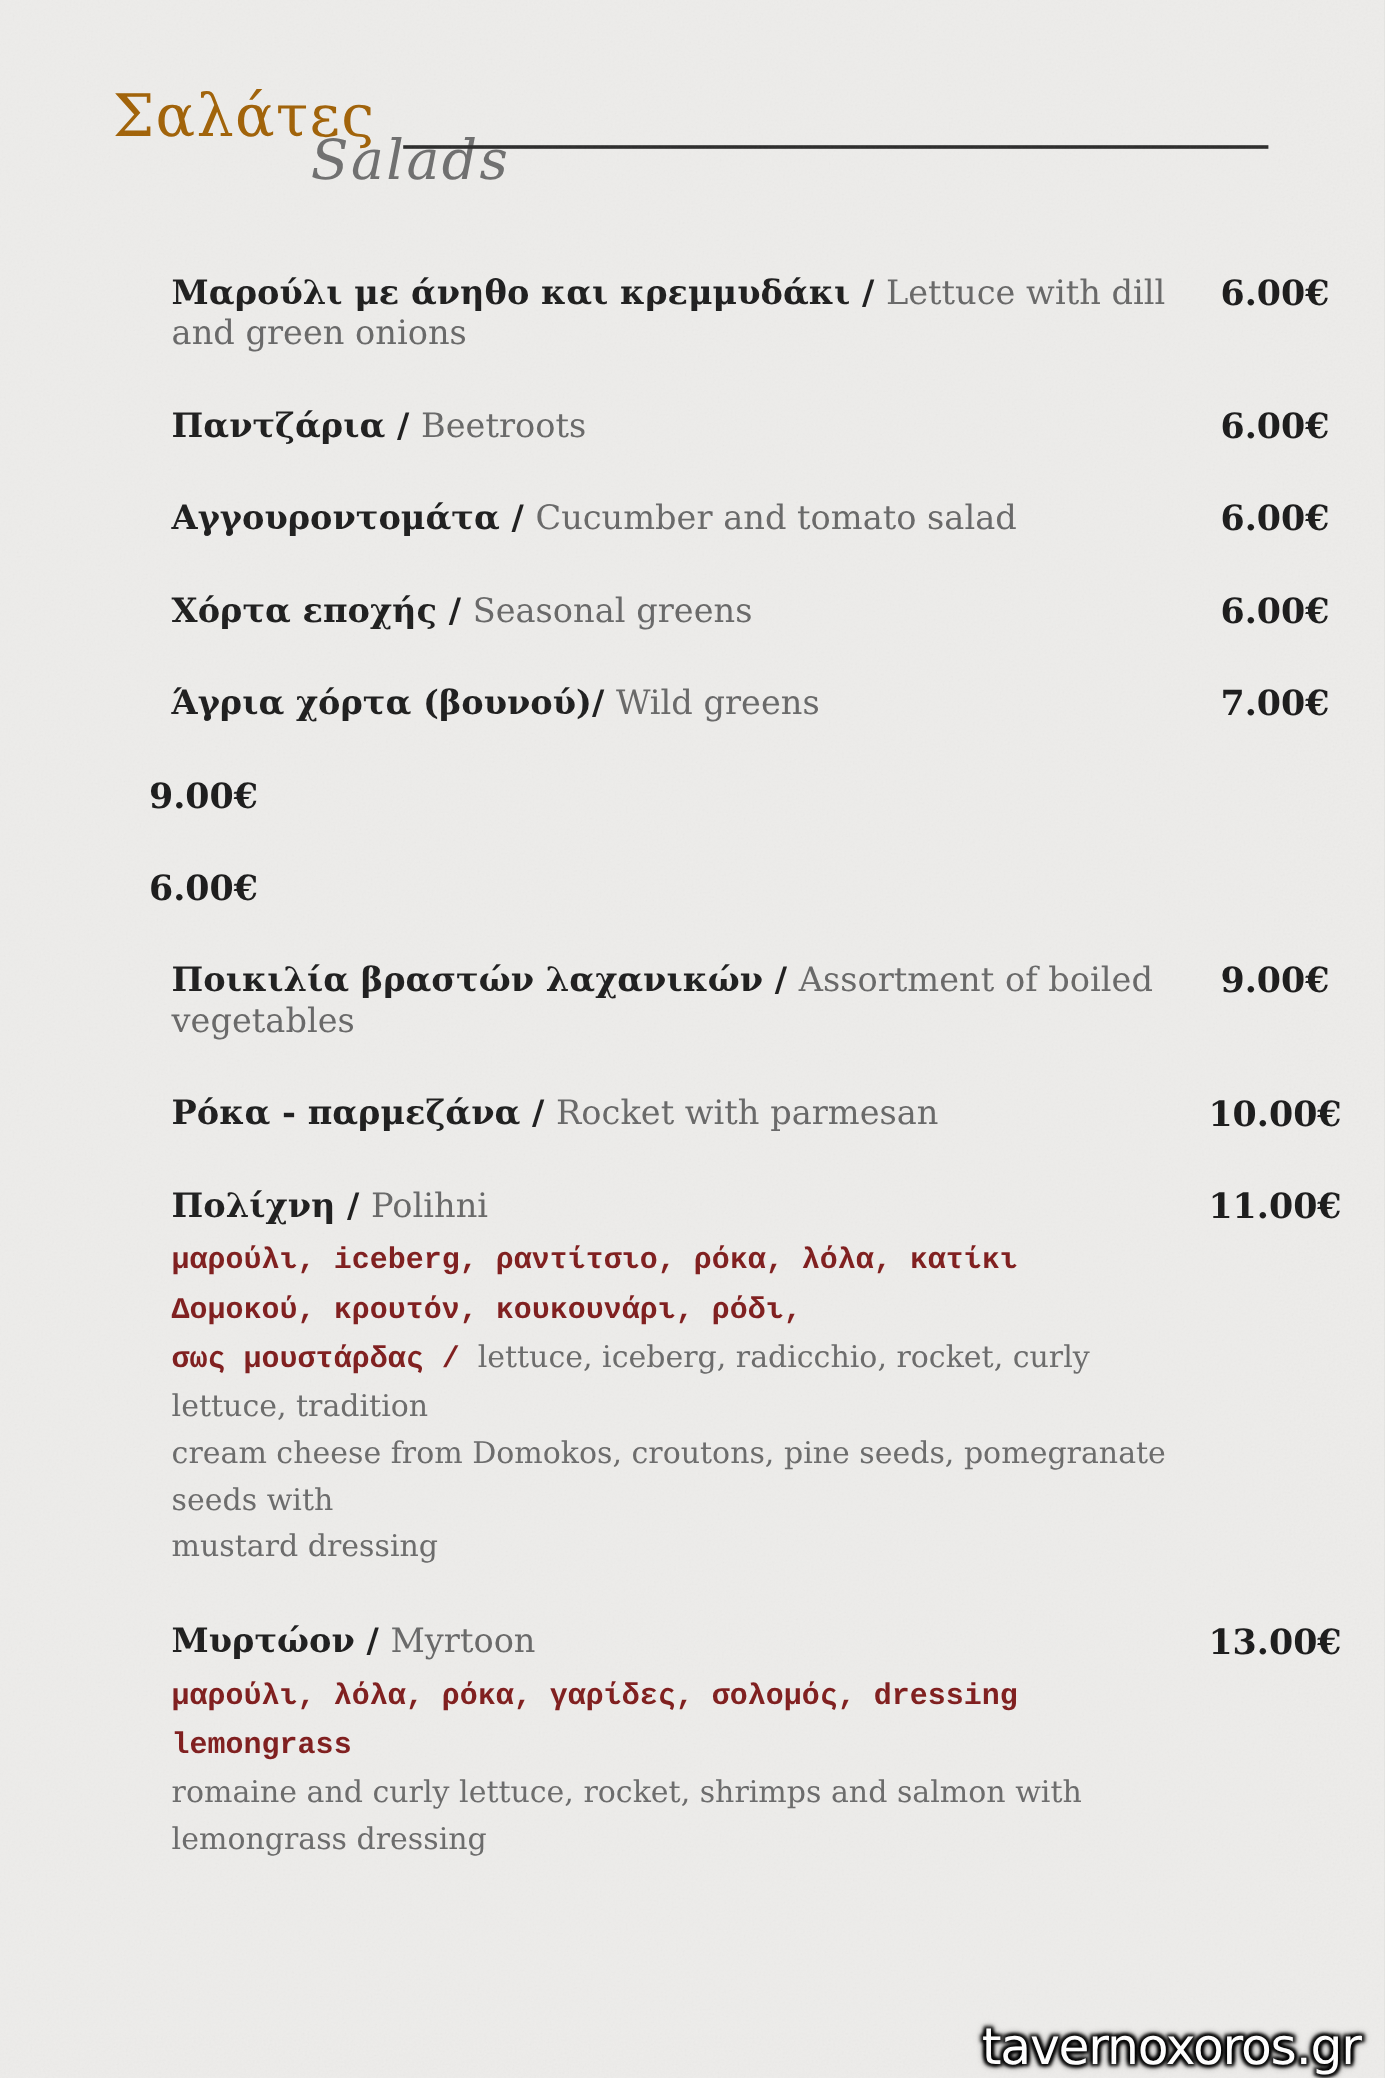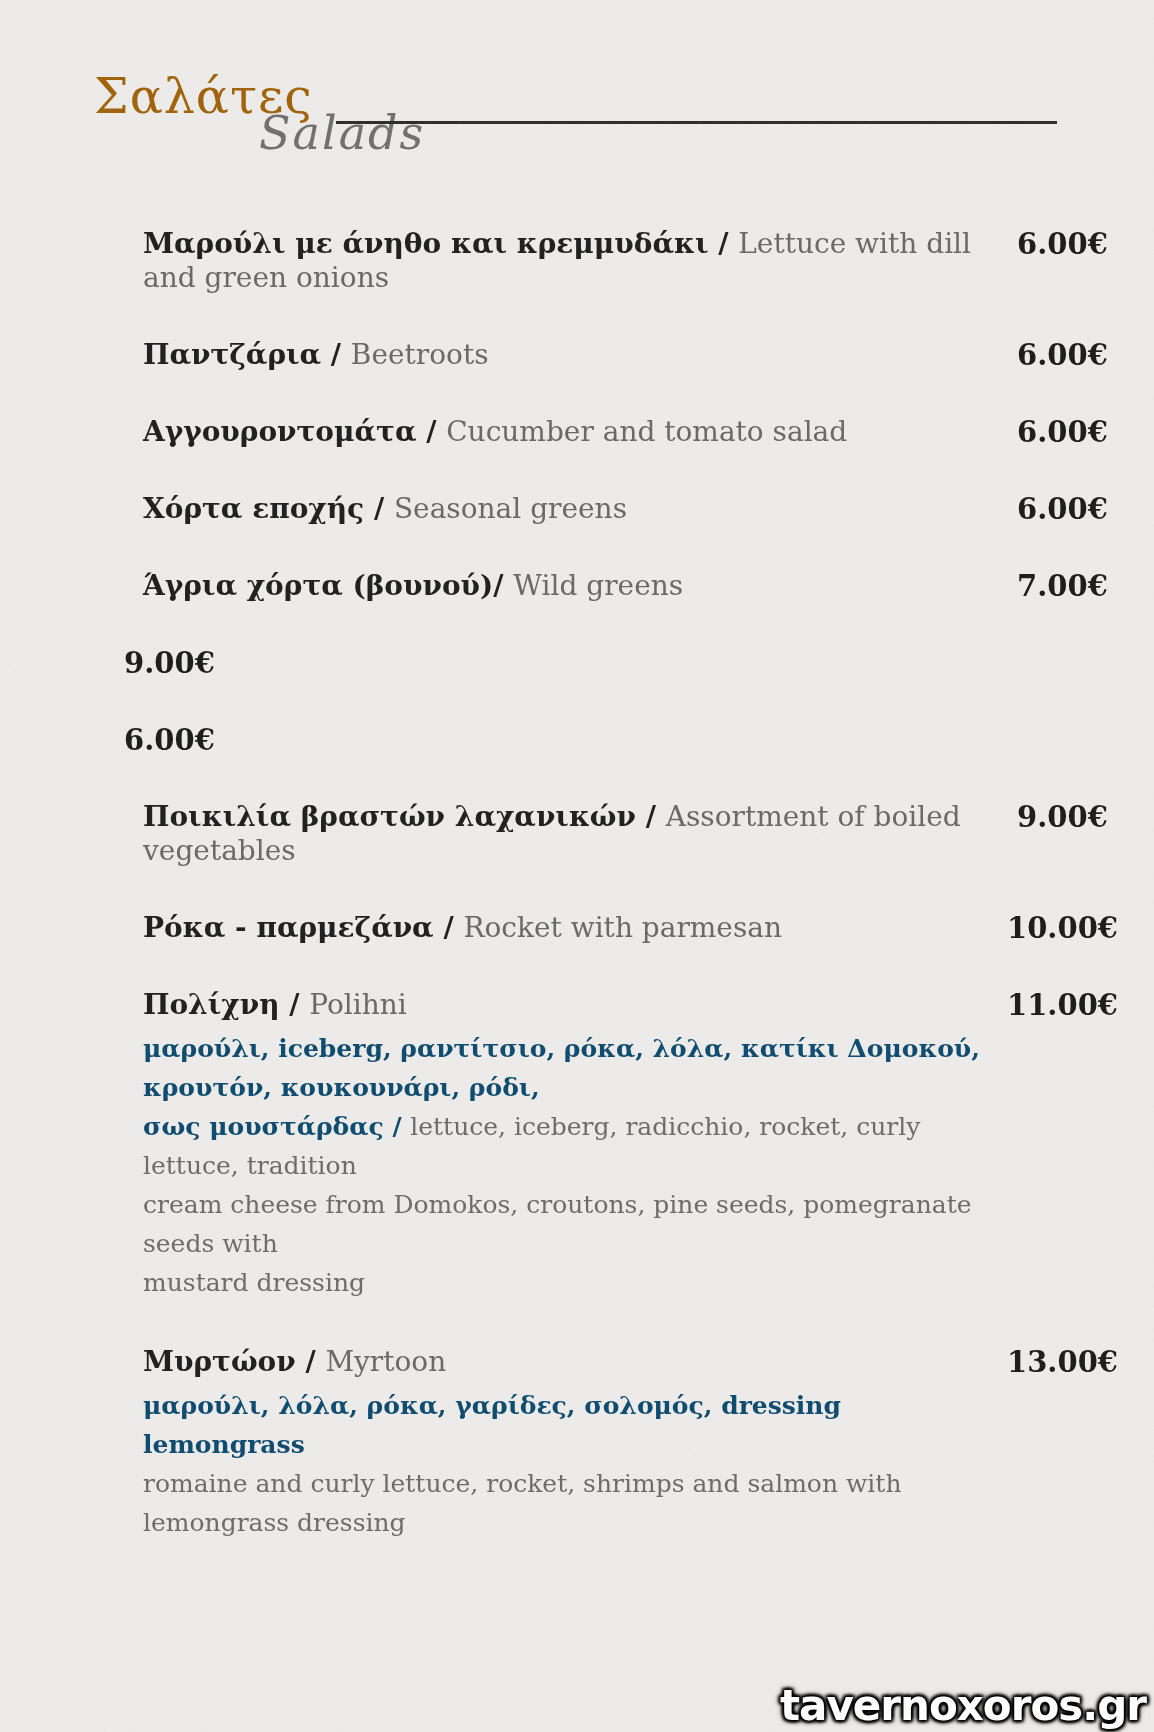--- a/index.html
+++ b/index.html
@@ -81,30 +81,30 @@
     color: #1b1b1b;
     text-align: center;
     flex-shrink: 0;
   }
   .desc { margin-top: 7px; }
   .desc-line {
     font-size: 25px;
     line-height: 39px;
     max-width: 840px;
   }
-  .desc-line .gr { font-weight: 700; color: #0c4a6e; }
+  .desc-line .gr { font-weight: 700; color: #7f1d1d; font-family: Liberation Mono, monospace; }
   .desc-line .en { font-weight: 400; color: #6b6b6b; }
   
   .watermark {
     position: absolute;
-    right: 8px;
+    right: 20px;
     bottom: 2px;
     font-family: "DejaVu Sans", "Liberation Sans", sans-serif;
     font-size: 42px;
-    font-weight: 700;
+    font-weight: 400;
     letter-spacing: -1px;
     color: #ffffff;
     text-shadow:
       0 0 4px #000,
       0 0 7px rgba(0,0,0,0.9),
       2px 2px 3px #000,
       -2px -2px 3px #000,
       2px -2px 3px #000,
       -2px 2px 3px #000;
   }

